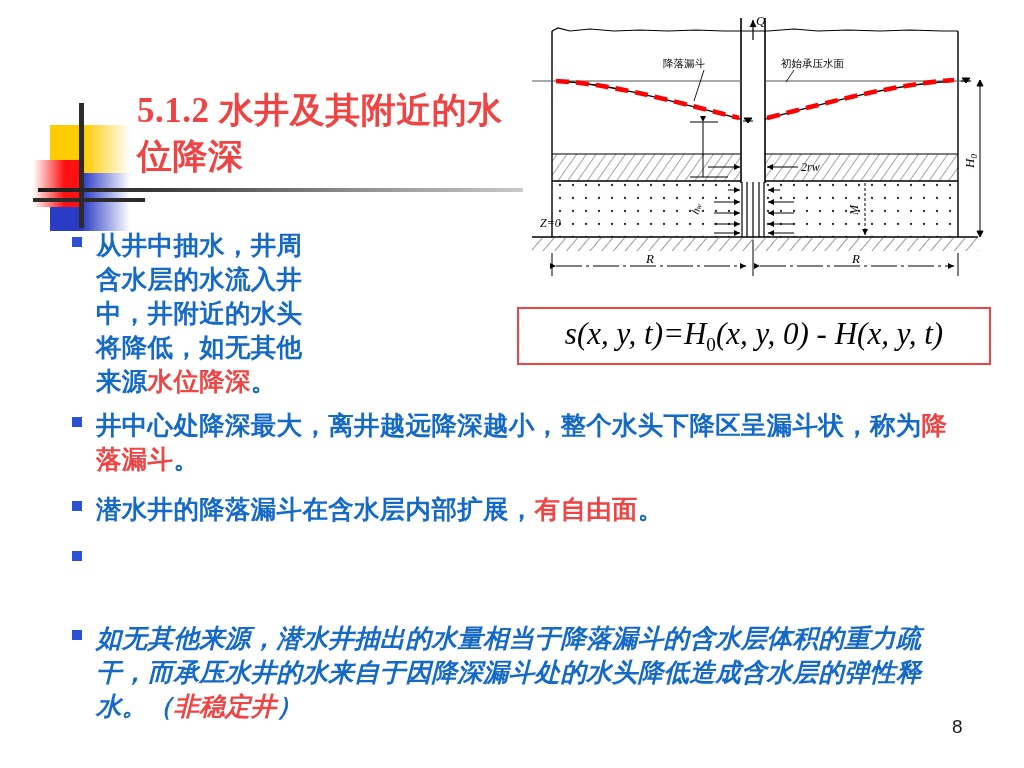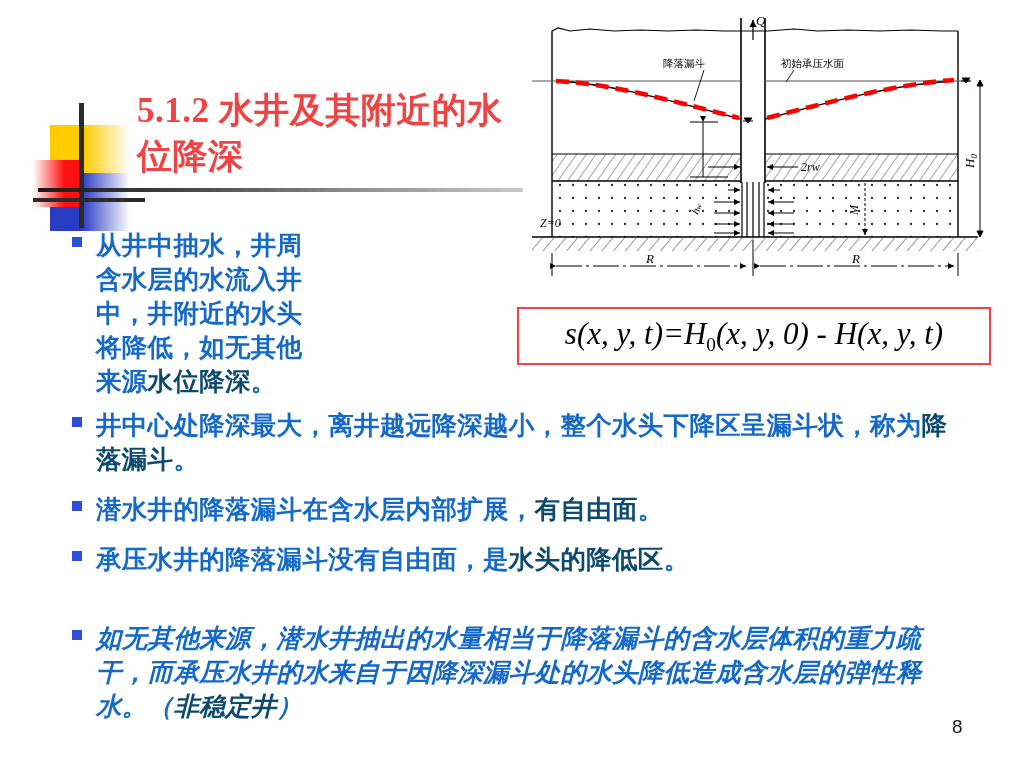--- a/index.html
+++ b/index.html
@@ -84,21 +84,21 @@
     margin-right: 14px;
     flex: 0 0 auto;
   }
   .bullet-text {
     color: #1569C7;
     font-weight: bold;
     font-size: 25.5px;
     line-height: 34px;
     letter-spacing: 0.3px;
   }
-  .hl { color: #0c4a6e; }
+  .hl { color: #ef4444; }
 
   #bullet-1 { left: 72px; top: 228px; width: 250px; }
   #bullet-1 .bullet-text { width: 250px; }
   #bullet-2 { left: 72px; top: 408px; width: 890px; }
   #bullet-3 { left: 72px; top: 492px; width: 890px; }
   #bullet-4 { left: 72px; top: 542px; width: 890px; }
   #bullet-5 { left: 72px; top: 621px; width: 890px; font-style: italic; }
 
   
   #formula-box {
@@ -168,21 +168,20 @@
   <div class="bullet-text"><span>井中心处降深最大，离井越远降深越小，整个水头下降区呈漏斗状，称为</span><span class="hl">降落漏斗</span><span>。</span></div>
 </div>
 
 <div class="bullet" id="bullet-3">
   <div class="bullet-marker"></div>
   <div class="bullet-text"><span>潜水井的降落漏斗在含水层内部扩展，</span><span class="hl">有自由面</span><span>。</span></div>
 </div>
 
 <div class="bullet" id="bullet-4">
   <div class="bullet-marker"></div>
-  <div class="bullet-text"><span>承压水井的降落漏斗没有自由面，是</span><span class="hl">水头的降低区</span><span>。</span></div>
 </div>
 
 <div class="bullet" id="bullet-5">
   <div class="bullet-marker"></div>
   <div class="bullet-text"><span>如无其他来源，潜水井抽出的水量相当于降落漏斗的含水层体积的重力疏干，而承压水井的水来自于因降深漏斗处的水头降低造成含水层的弹性释水。（</span><span class="hl">非稳定井</span><span>）</span></div>
 </div>
 
 <div id="formula-box">
   <span id="formula-text">
     <span>s(x, y, t)</span><span>=</span><span>H</span><sub>0</sub><span>(x, y, 0)</span>&nbsp;<span>-</span>&nbsp;<span>H(x, y, t)</span>

